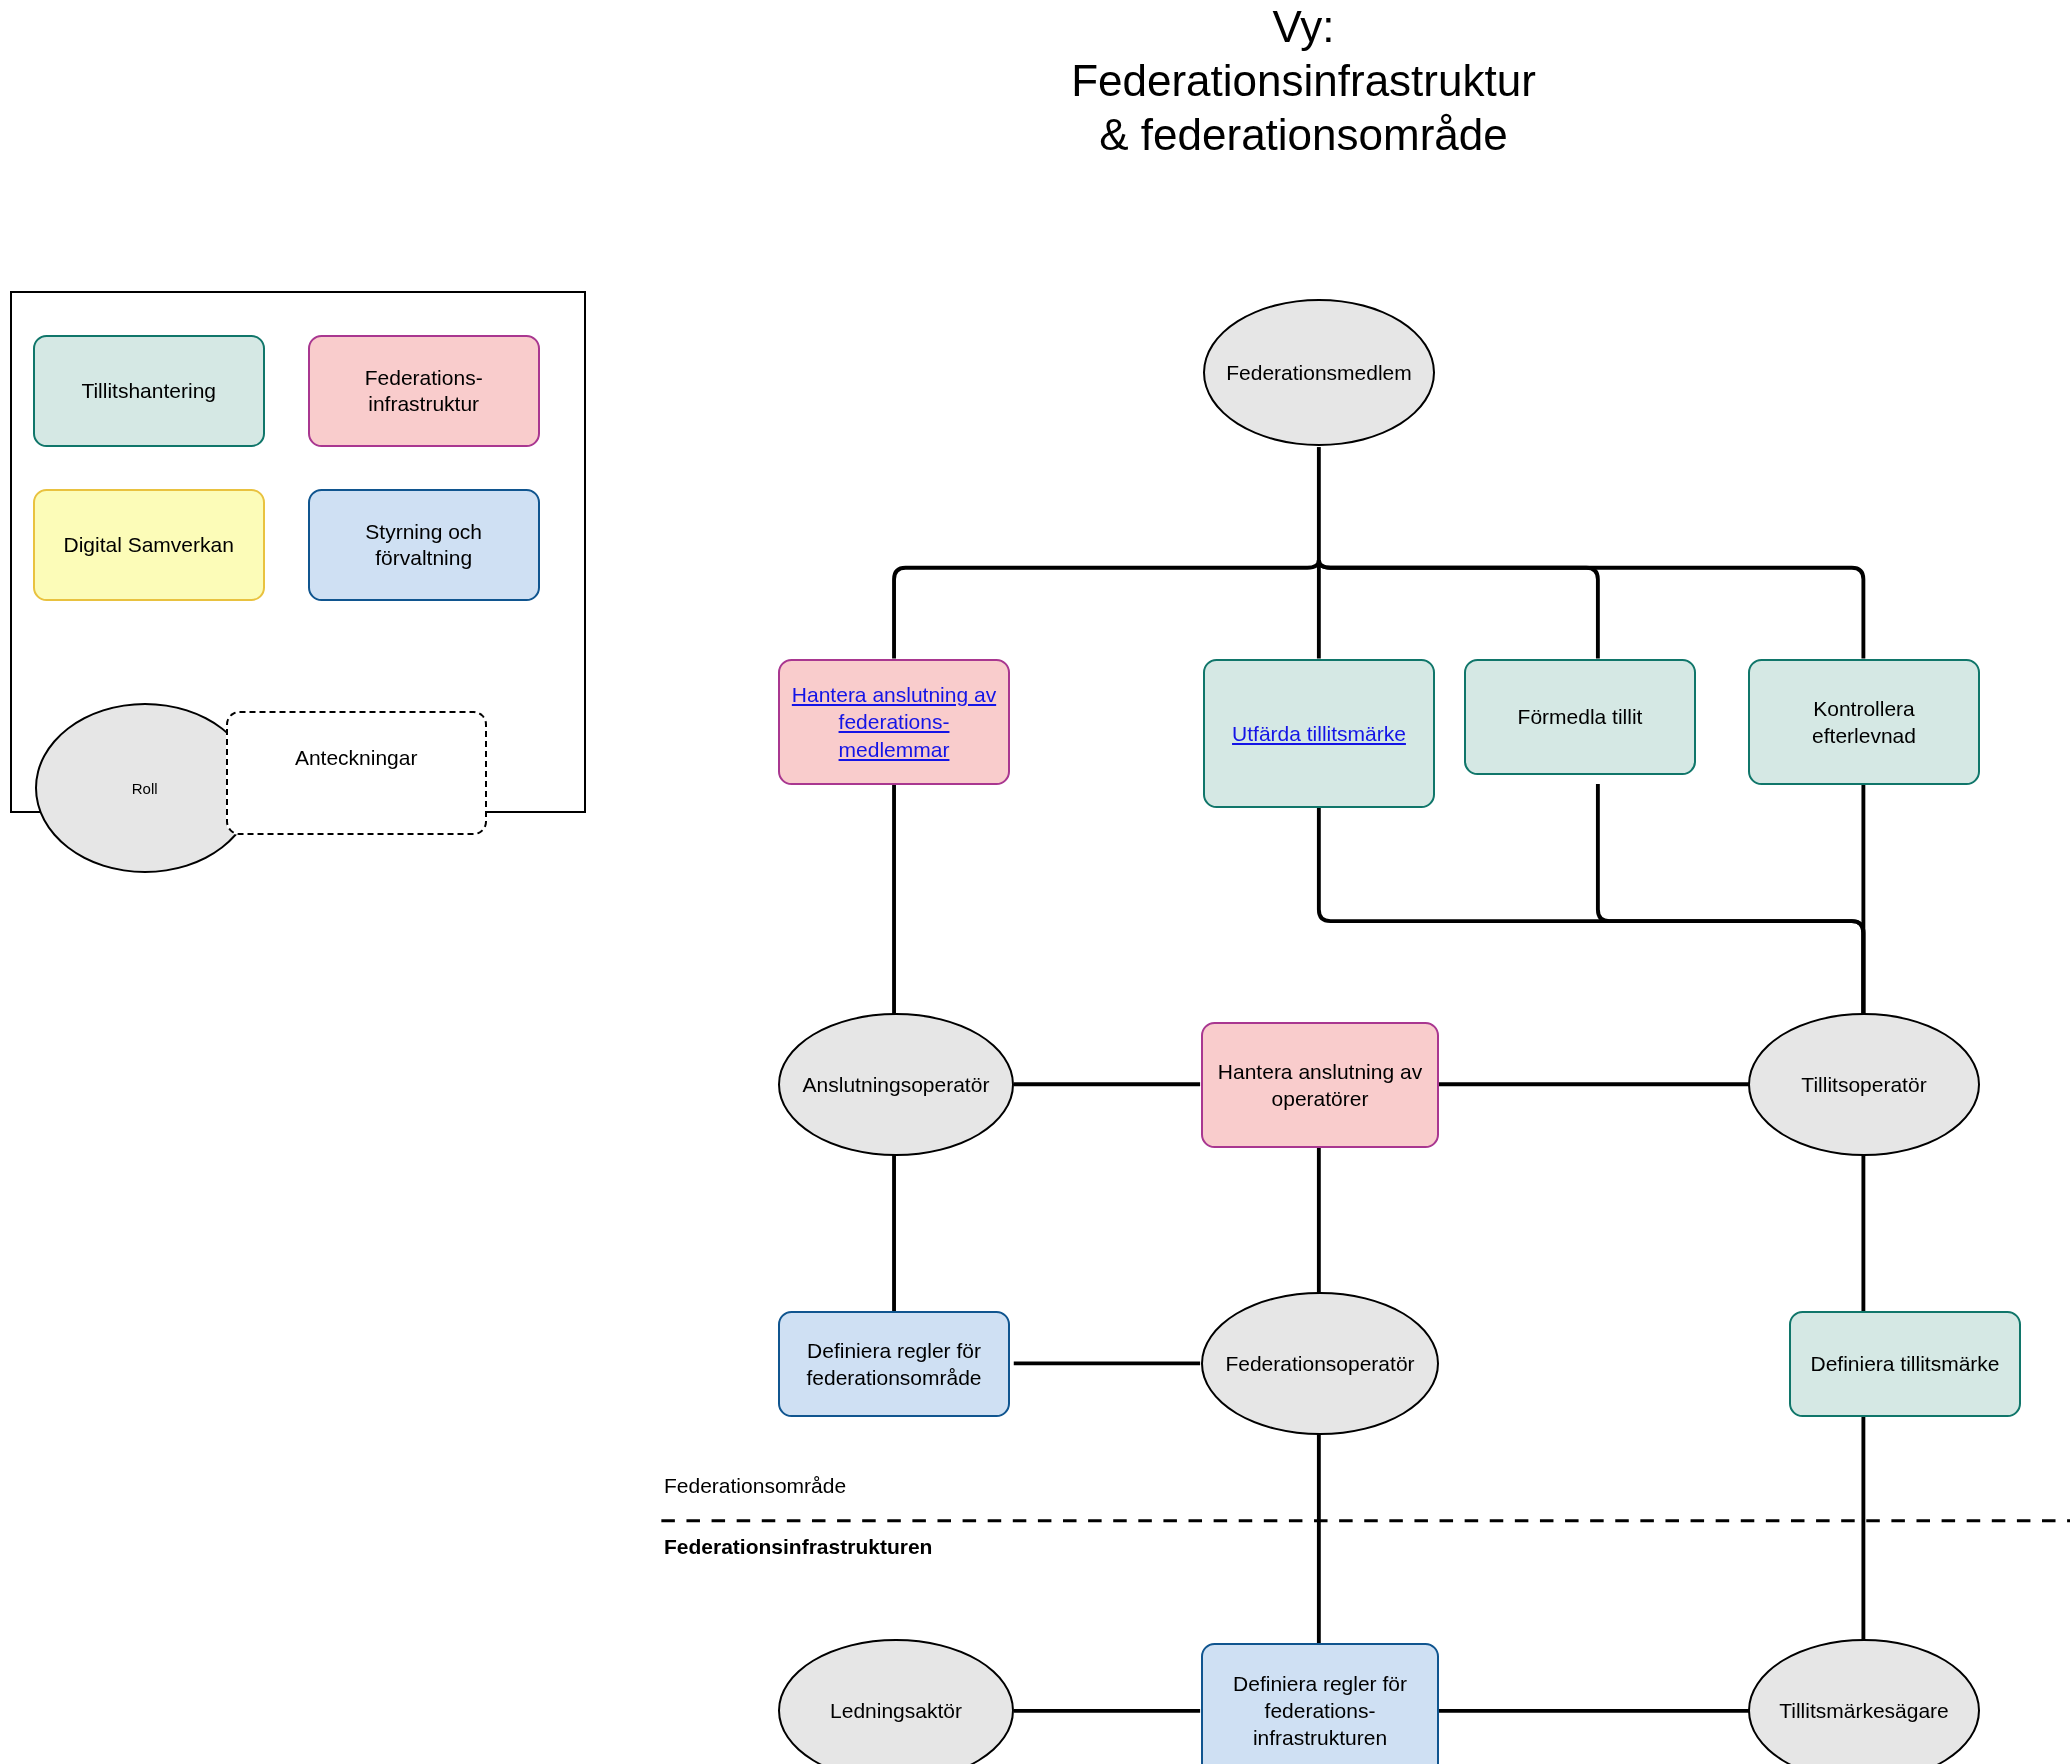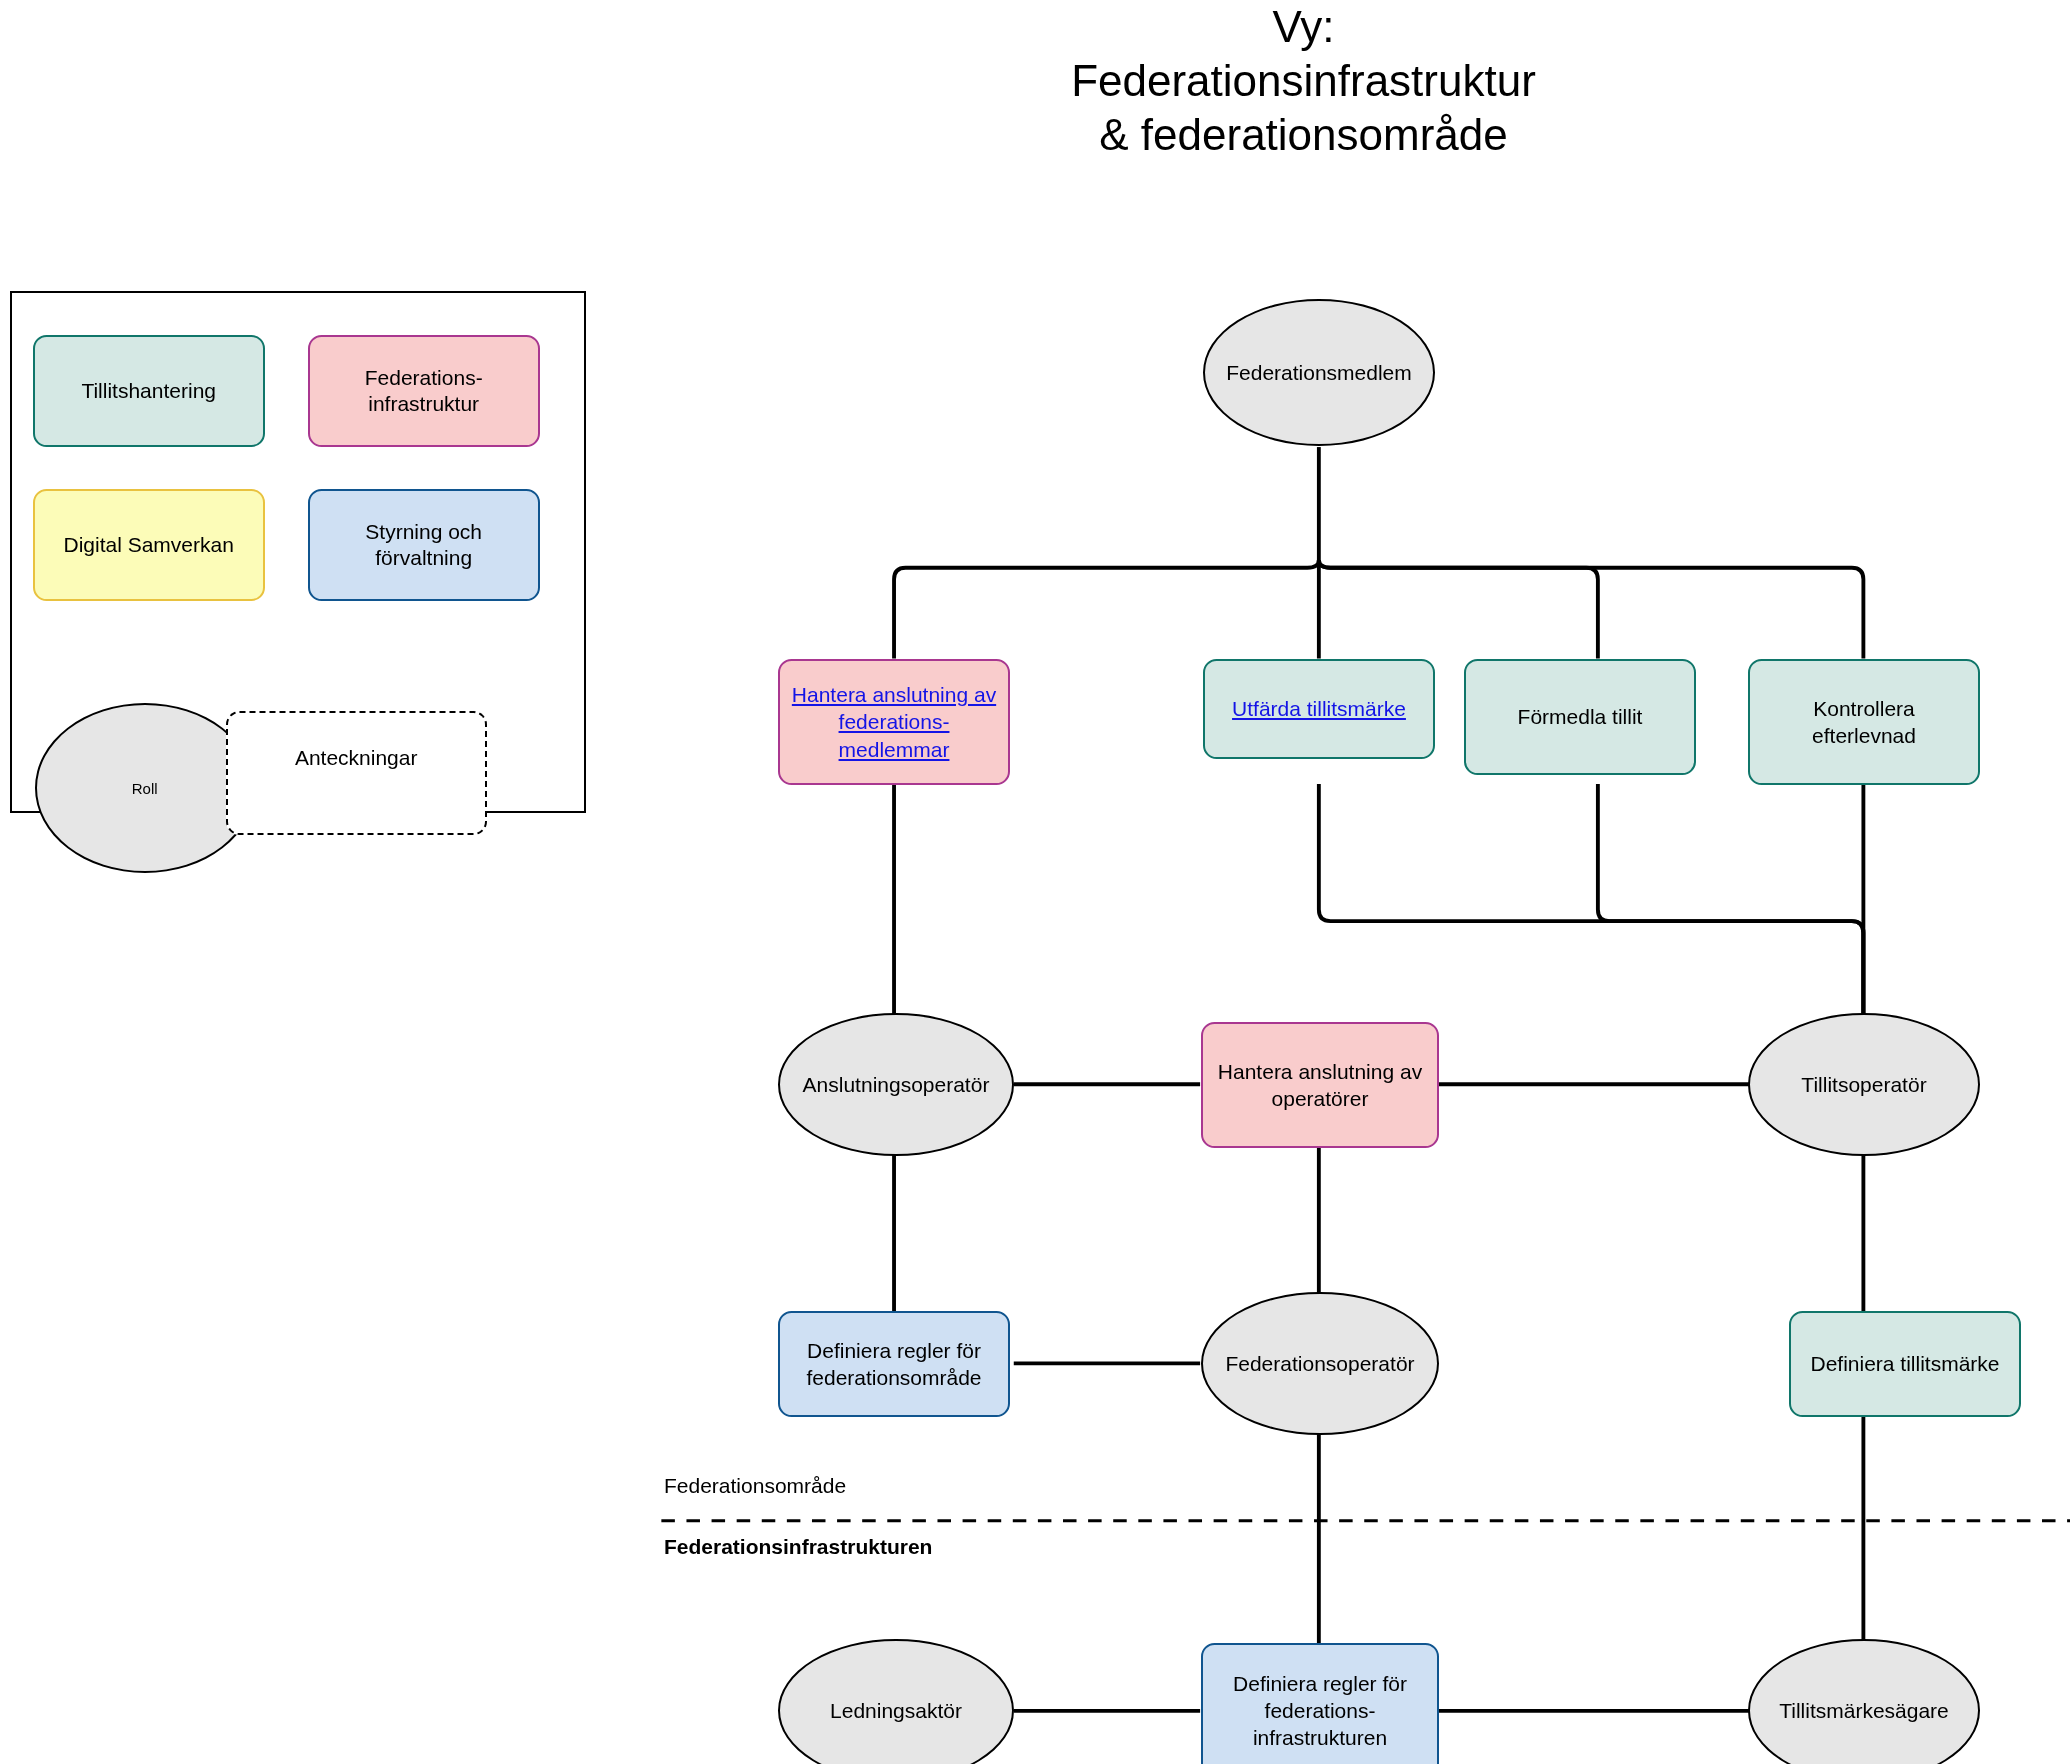--- a/index.html
+++ b/index.html
@@ -203,21 +203,21 @@
   <div class="node oval" style="left:1203px; top:299px; width:232px; height:147px;">
     <span>Federationsmedlem</span>
   </div>
 
   <div class="node rect" style="left:778px; top:659px; width:232px; height:126px; background:#f9cccc; border-color:#a93790;">
     <span class="lnk">Hantera anslutning av
 federations-
 medlemmar</span>
   </div>
 
-  <div class="node rect" style="left:1203px; top:659px; width:232px; height:100px; background:#d5e8e4; border-color:#10766a;">
+  <div class="node rect" style="left:1203px; top:659px; width:232px; height:149px; background:#d5e8e4; border-color:#10766a;">
     <span class="lnk">Utfärda tillitsmärke</span>
   </div>
 
   <div class="node rect" style="left:1464px; top:659px; width:232px; height:116px; background:#d5e8e4; border-color:#10766a;">
     <span>Förmedla tillit</span>
   </div>
 
   <div class="node rect" style="left:1748px; top:659px; width:232px; height:126px; background:#d5e8e4; border-color:#10766a;">
     <span>Kontrollera
 efterlevnad</span>

